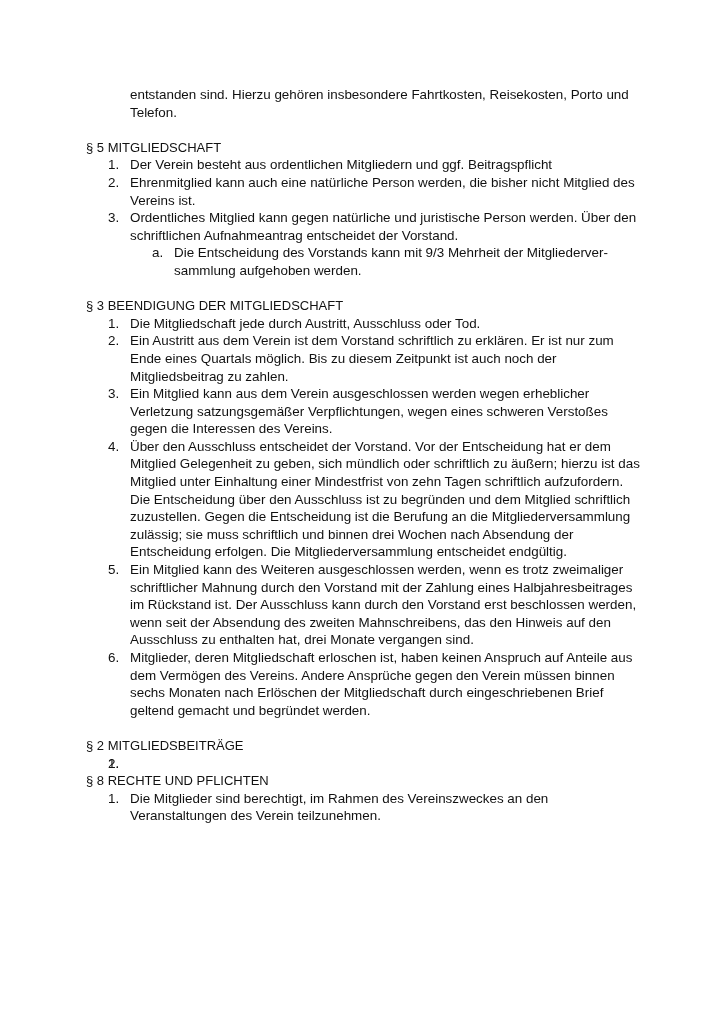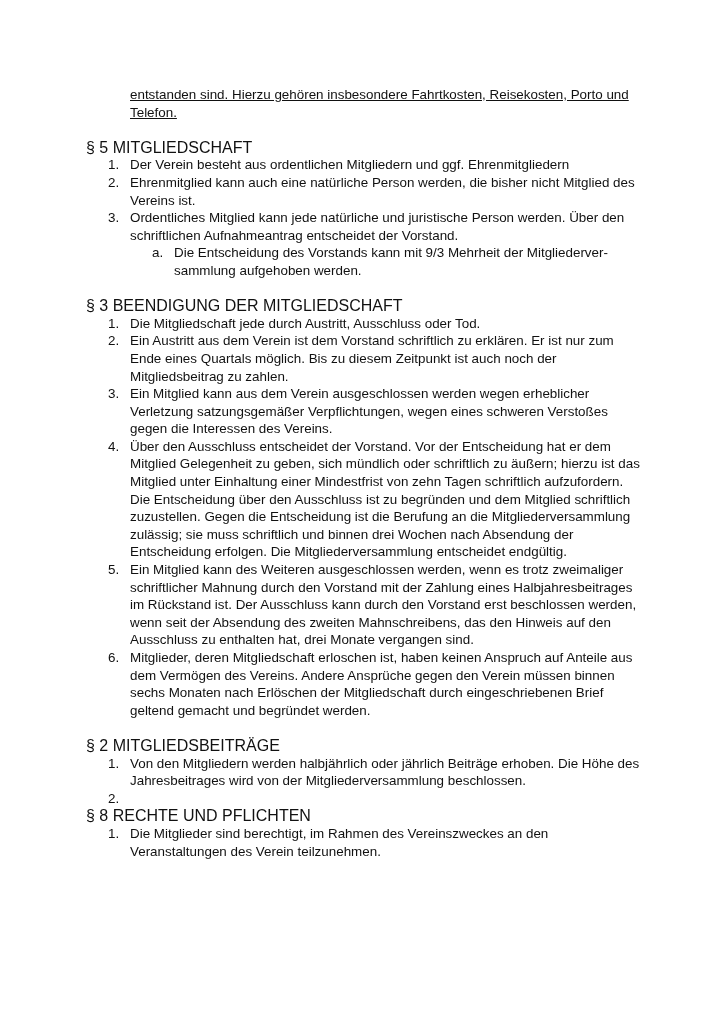--- a/index.html
+++ b/index.html
@@ -19,29 +19,28 @@
     }
     .page {
       position: absolute;
       left: 86px;
       top: 86px;
       width: 560px;
     }
     .cont {
       padding-left: 44px;
       margin: 0;
-      text-decoration: underline;
     }
     .section {
       margin-top: 17.6px;
     }
     .heading {
       margin: 0;
       font-weight: normal;
-      font-size: 16px;
+      font-size: 13px;
       line-height: 17.6px;
     }
     .list {
       margin: 0;
       padding: 0;
       list-style: none;
     }
     .item {
       position: relative;
       padding-left: 44px;
@@ -72,29 +71,29 @@
 
 <div class="page">
 
   <p class="cont">entstanden sind. Hierzu gehören insbesondere Fahrtkosten, Reisekosten, Porto und Telefon.</p>
 
   <div class="section">
     <h2 class="heading">§ 5 MITGLIEDSCHAFT</h2>
     <ol class="list">
       <li class="item">
         <span class="num">1.</span>
-        <span>Der Verein besteht aus ordentlichen Mitgliedern und ggf. Ehrenmitgliedern</span>
+        <span>Der Verein besteht aus ordentlichen Mitgliedern und ggf. Beitragspflicht</span>
       </li>
       <li class="item">
         <span class="num">2.</span>
         <span>Ehrenmitglied kann auch eine natürliche Person werden, die bisher nicht Mitglied des Vereins ist.</span>
       </li>
       <li class="item">
         <span class="num">3.</span>
-        <span>Ordentliches Mitglied kann jede natürliche und juristische Person werden. Über den schriftlichen Aufnahmeantrag entscheidet der Vorstand.</span>
+        <span>Ordentliches Mitglied kann gegen natürliche und juristische Person werden. Über den schriftlichen Aufnahmeantrag entscheidet der Vorstand.</span>
         <ol class="sublist">
           <li class="subitem">
             <span class="subnum">a.</span>
             <span>Die Entscheidung des Vorstands kann mit 9/3 Mehrheit der Mitgliederver-sammlung aufgehoben werden.</span>
           </li>
         </ol>
       </li>
     </ol>
   </div>
 
@@ -126,21 +125,20 @@
         <span>Mitglieder, deren Mitgliedschaft erloschen ist, haben keinen Anspruch auf Anteile aus dem Vermögen des Vereins. Andere Ansprüche gegen den Verein müssen binnen sechs Monaten nach Erlöschen der Mitgliedschaft durch eingeschriebenen Brief geltend gemacht und begründet werden.</span>
       </li>
     </ol>
   </div>
 
   <div class="section">
     <h2 class="heading">§ 2 MITGLIEDSBEITRÄGE</h2>
     <ol class="list">
       <li class="item">
         <span class="num">1.</span>
-        <span>Von den Mitgliedern werden halbjährlich oder jährlich Beiträge erhoben. Die Höhe des Jahresbeitrages wird von der Mitgliederversammlung beschlossen.</span>
       </li>
       <li class="item">
         <span class="num">2.</span>
       </li>
     </ol>
   </div>
 
   <div class="section">
     <h2 class="heading">§ 8 RECHTE UND PFLICHTEN</h2>
     <ol class="list">

